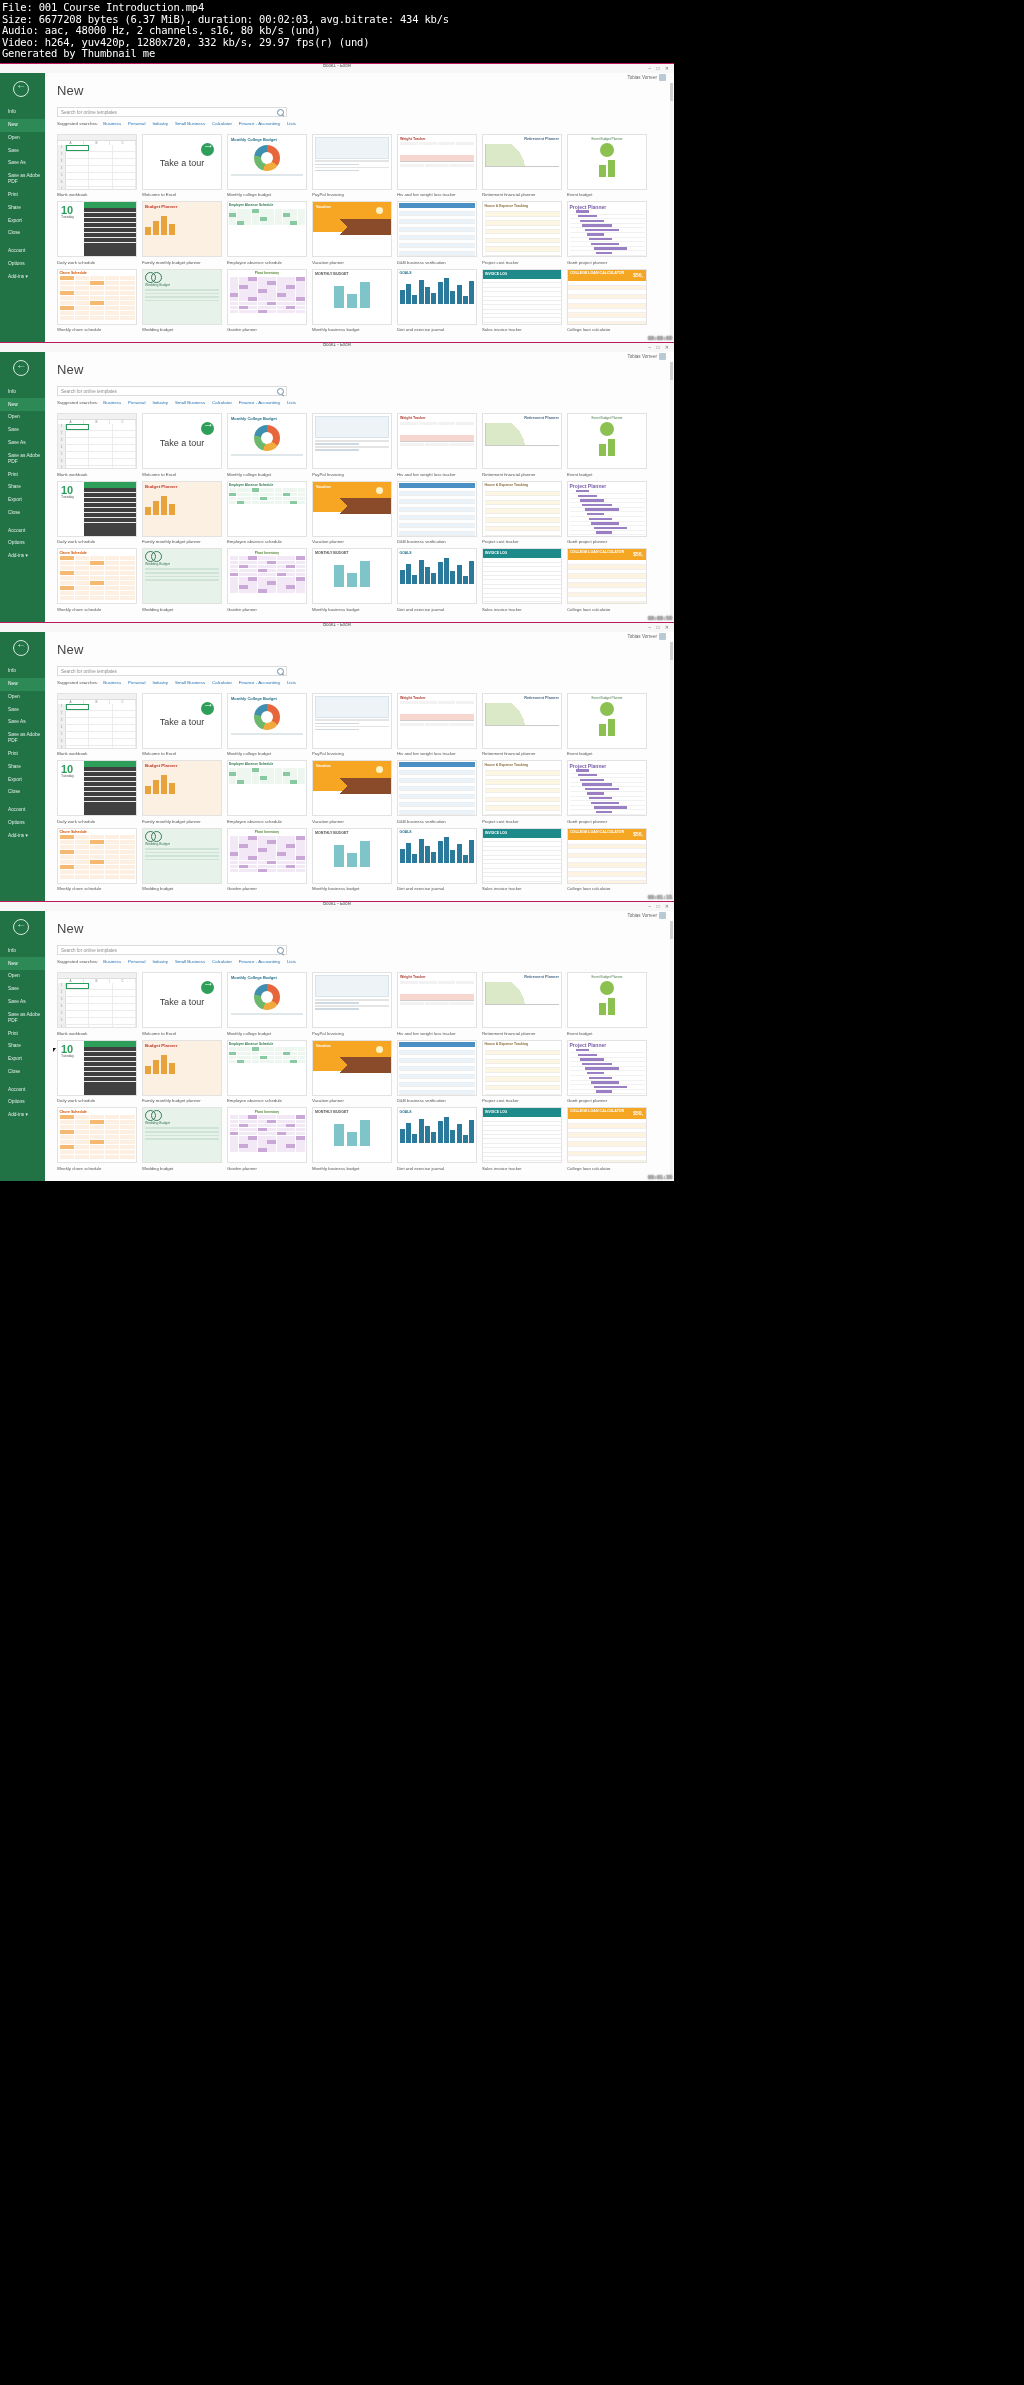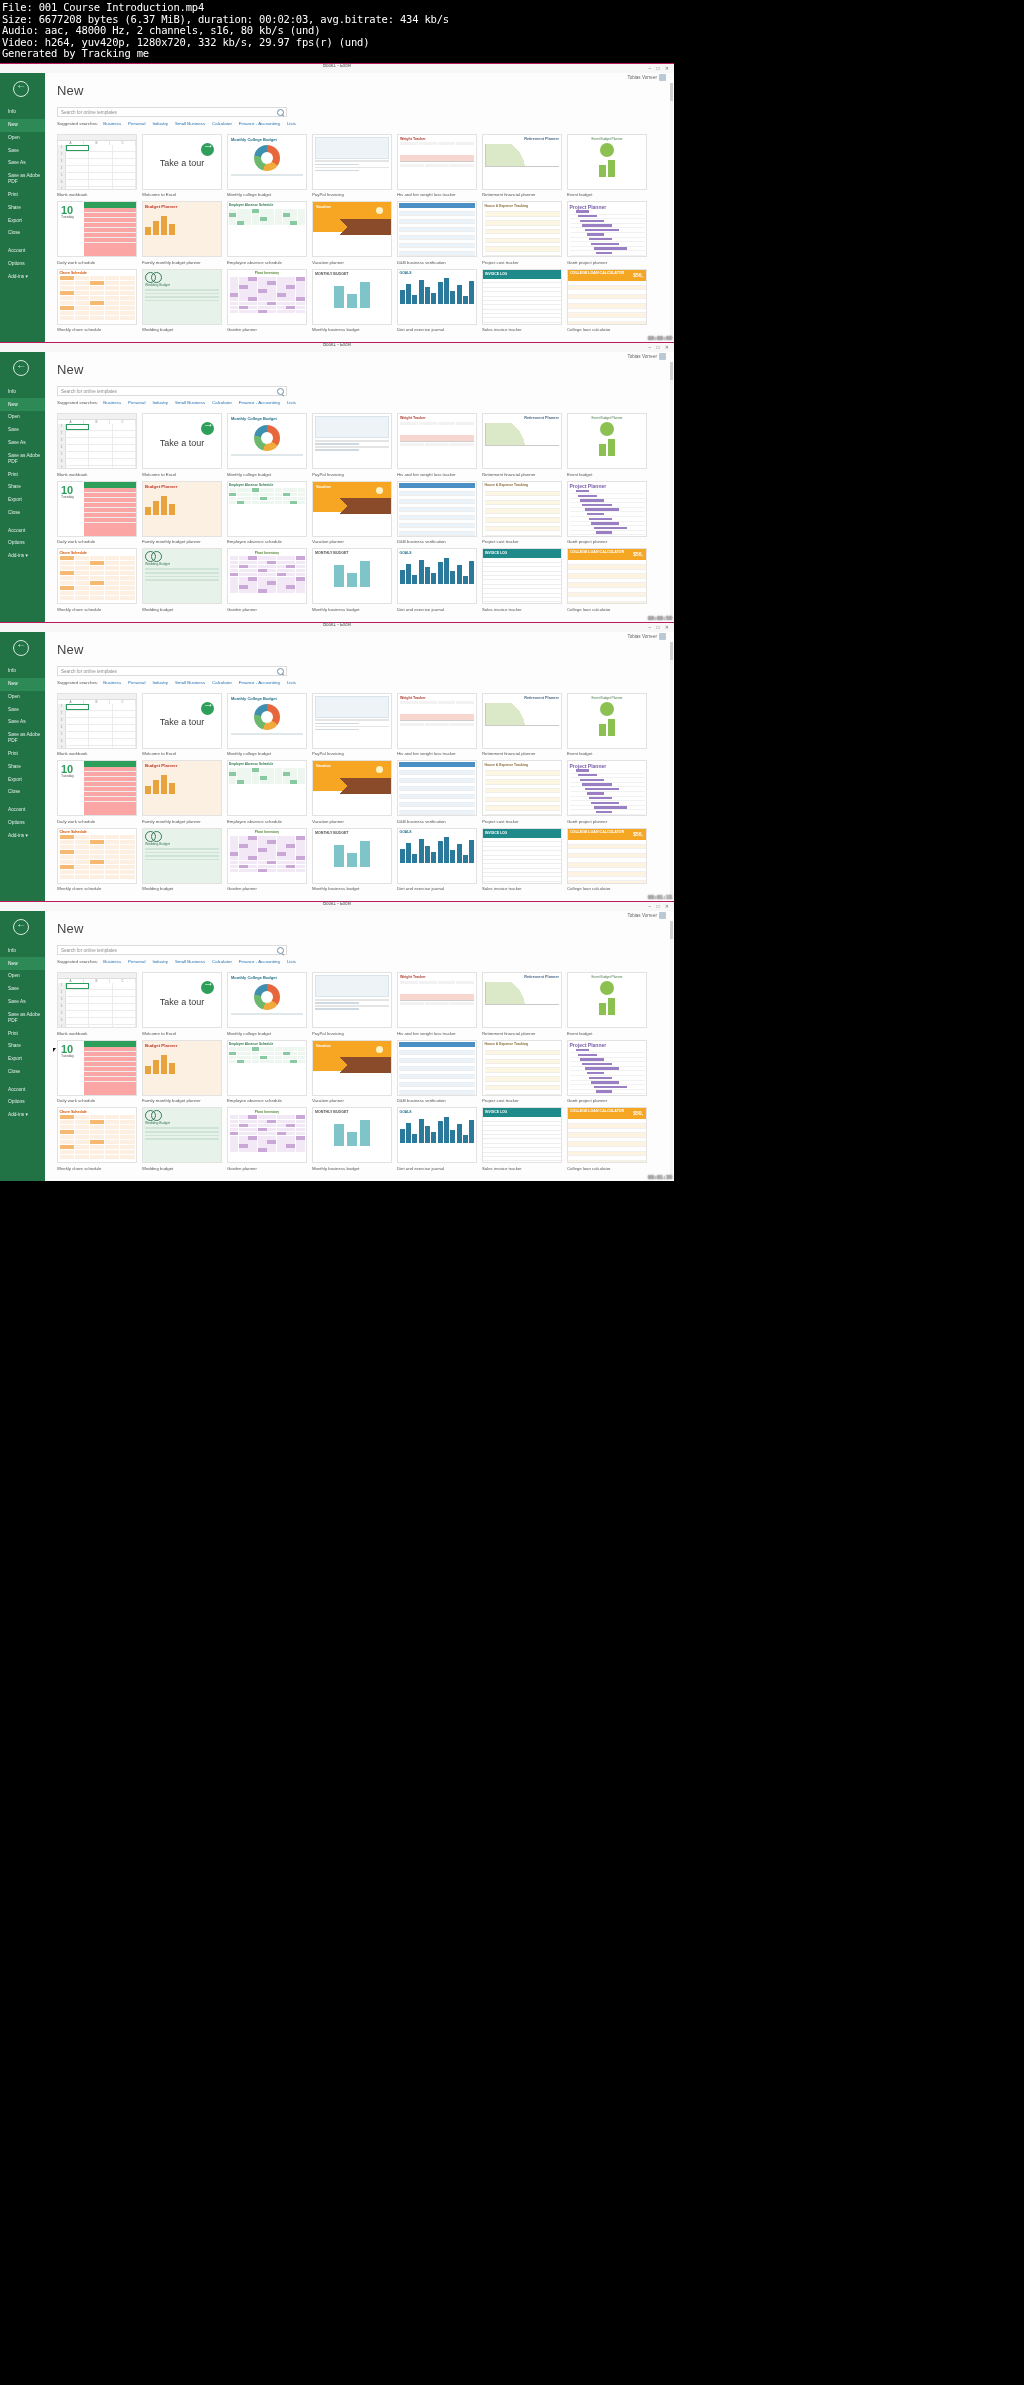--- a/index.html
+++ b/index.html
@@ -104,21 +104,21 @@
      background:radial-gradient(circle at 10% 120%, #dbe9c8 0 45%, #fff 45%);
      border-bottom:1px solid #c9c9c9;border-left:1px solid #c9c9c9;}
 
   .t-event{background:#fff;padding:2px;box-sizing:border-box;}
   .t-event .hd{font-size:3.2px;color:#4a7a4a;text-align:center;}
   .t-event .pie{width:14px;height:14px;border-radius:50%;background:#8cc152;margin:2px auto 0;}
   .t-event .bars{display:flex;align-items:flex-end;gap:2px;height:18px;margin-top:2px;
      justify-content:center;}
   .t-event .bars i{width:7px;background:#8cc152;font-style:normal;}
 
-  .t-daily{background:#fca5a5;padding:0;box-sizing:border-box;position:relative;}
+  .t-daily{background:#404040;padding:0;box-sizing:border-box;position:relative;}
   .t-daily .l{position:absolute;left:0;top:0;width:26px;height:100%;background:#fff;}
   .t-daily .num{font-size:11px;color:#2e9e5b;font-weight:bold;padding:3px 0 0 3px;line-height:10px;}
   .t-daily .day{font-size:3.4px;color:#555;padding-left:3px;}
   .t-daily .r{position:absolute;left:26px;top:0;right:0;bottom:0;}
   .t-daily .r .bh{height:6px;background:#2e9e5b;}
   .t-daily .r .rw{height:4px;border-bottom:1px solid #eee;}
 
   .t-fam{background:#fbf0e2;padding:2px;box-sizing:border-box;}
   .t-fam .tt{font-size:4.4px;color:#c0392b;font-weight:bold;line-height:5px;}
   .t-fam .bars{display:flex;align-items:flex-end;gap:2px;height:22px;margin-top:4px;}
@@ -200,21 +200,21 @@
 </head>
 <body>
 
 <div class="sheet">
 
   <div class="info">
     <div>File: 001 Course Introduction.mp4</div>
     <div>Size: 6677208 bytes (6.37 MiB), duration: 00:02:03, avg.bitrate: 434 kb/s</div>
     <div>Audio: aac, 48000 Hz, 2 channels, s16, 80 kb/s (und)</div>
     <div>Video: h264, yuv420p, 1280x720, 332 kb/s, 29.97 fps(r) (und)</div>
-    <div>Generated by Tracking me</div>
+    <div>Generated by Thumbnail me</div>
   </div>
 
   <div id="frames">
   <div class="frame">
     <div class="titlebar">
       <span class="ttl">Book1 - Excel</span>
       <span class="winbtns">– □ ✕</span>
     </div>
     <div class="usr">
       <span>Tobias Vorreer</span><span class="av"></span>

